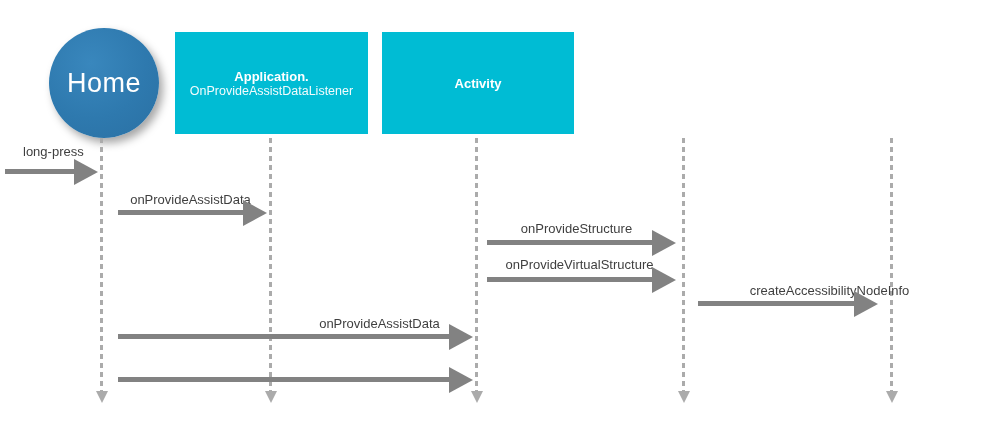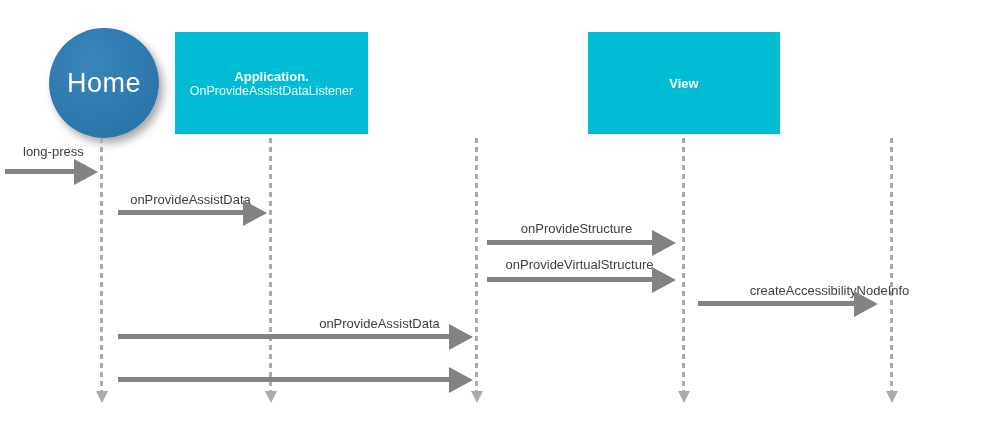--- a/index.html
+++ b/index.html
@@ -51,22 +51,22 @@
 <div class="diagram">
 
   <div class="actor-circle">
     <span>Home</span>
   </div>
 
   <div class="actor-box" style="left:175px;width:193px;">
     <span class="box-title">Application.</span>
     <span class="box-subtitle">OnProvideAssistDataListener</span>
   </div>
-  <div class="actor-box" style="left:588px;width:192px;">
-    <span class="box-title">View</span>
+  <div class="actor-box" style="left:382px;width:192px;">
+    <span class="box-title">Activity</span>
   </div>
 
   <div class="lifeline" style="left:100px;"></div>
   <div class="lifeline-end" style="left:96px;"></div>
   <div class="lifeline" style="left:269px;"></div>
   <div class="lifeline-end" style="left:265px;"></div>
   <div class="lifeline" style="left:475px;"></div>
   <div class="lifeline-end" style="left:471px;"></div>
   <div class="lifeline" style="left:682px;"></div>
   <div class="lifeline-end" style="left:678px;"></div>

